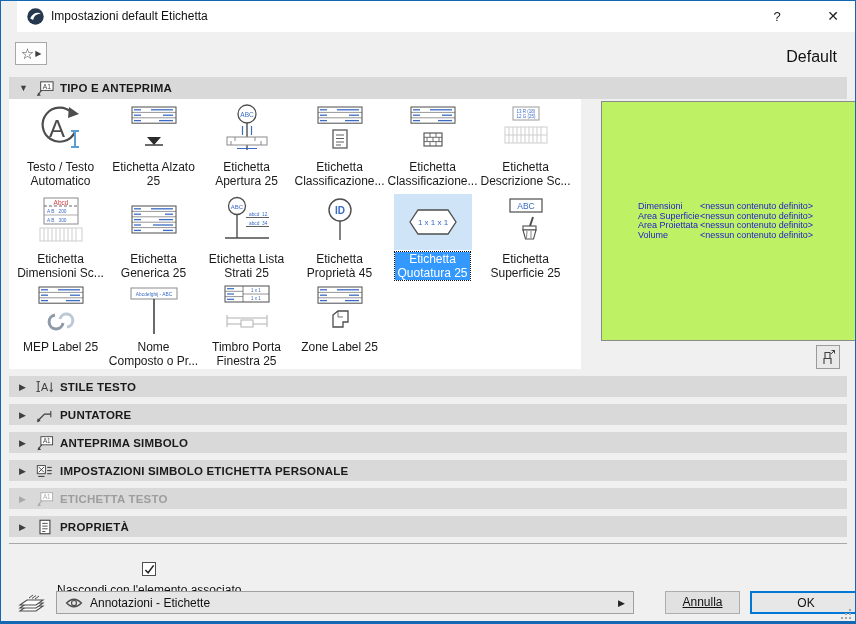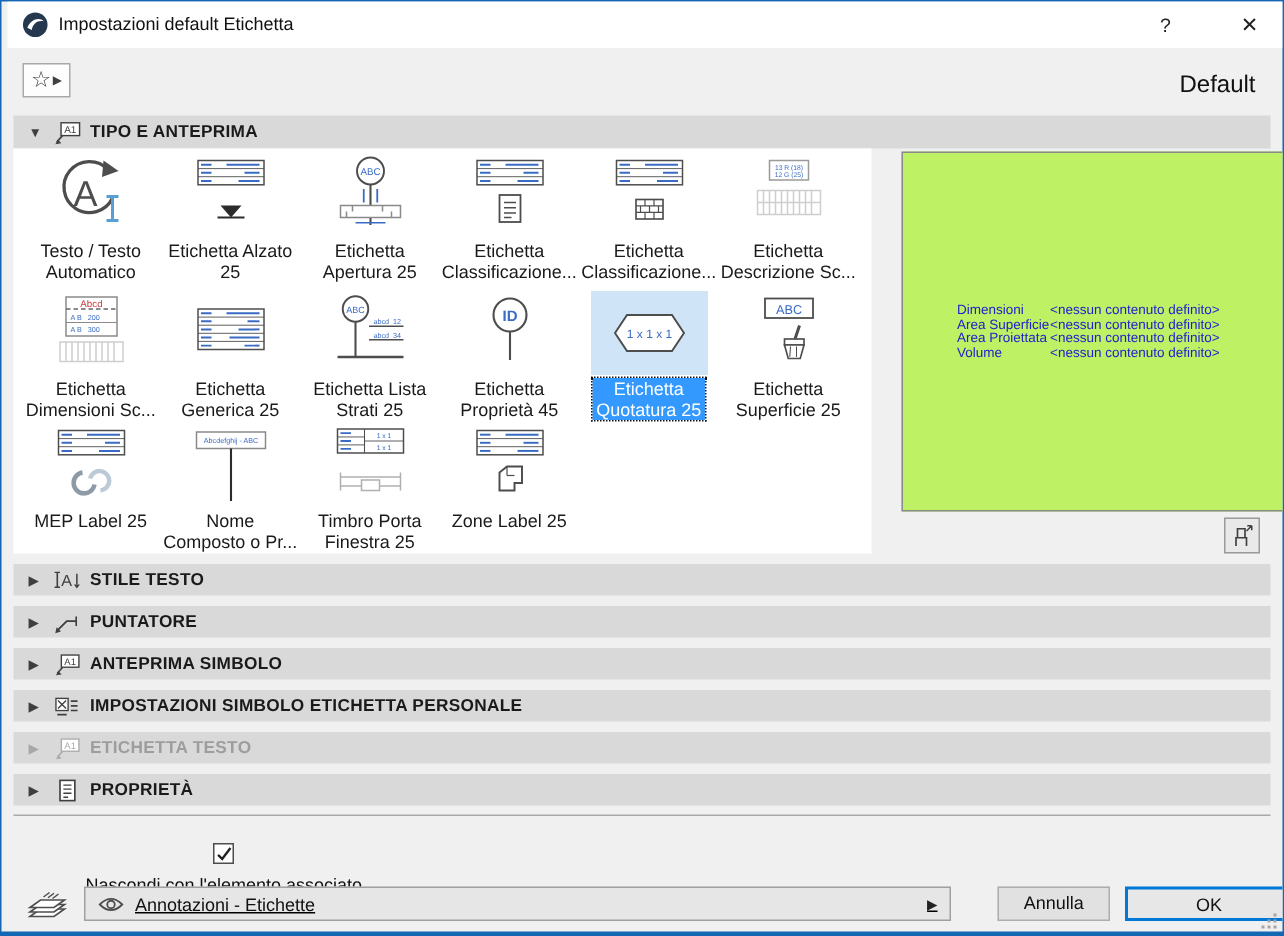--- a/index.html
+++ b/index.html
@@ -2,21 +2,21 @@
 <html><head>
 <meta charset="utf-8">
 <style>
   * { margin:0; padding:0; box-sizing:border-box; }
   html,body { width:856px; height:624px; font-family:"Liberation Sans", sans-serif; }
   .window {
     position:relative; width:856px; height:624px; background:#f0f0f0;
     border:1px solid #1467b2; border-bottom:3px solid #1467b2; overflow:hidden;
   }
   
-  .titlebar { position:absolute; top:0; left:4px; right:0; height:31px; background:#ffffff; }
+  .titlebar { position:absolute; top:0; left:16px; right:0; height:31px; background:#ffffff; }
   .titlebar .logo { position:absolute; left:10px; top:7px; width:17px; height:17px; }
   .titlebar .title { position:absolute; left:34px; top:0; line-height:31px; font-size:12px; color:#111; }
   .tb-btn { position:absolute; top:0; width:40px; height:31px; text-align:center; line-height:31px; font-size:13px; color:#222; cursor:default; }
   .tb-help { right:58px; }
   .tb-close { right:2px; font-size:14px; }
   
   .star-btn { position:absolute; left:14px; top:41px; width:32px; height:23px; background:#fdfdfd; border:1px solid #a8a8a8; display:flex; align-items:center; justify-content:center; gap:1px; }
   .star-btn .star { font-size:15px; color:#3f3f3f; line-height:1; }
   .star-btn .arr { font-size:8px; color:#3f3f3f; }
   .default-label { position:absolute; right:18px; top:47px; font-size:16px; color:#111; }
@@ -39,25 +39,25 @@
   
   .preview-box { position:absolute; left:600px; top:100px; width:262px; height:240px; background:#bef264; border:1px solid #8a8a8a; }
   .ptext { position:absolute; left:36px; top:100px; display:grid; grid-template-columns:62px auto; font-size:9px; line-height:9.6px; color:#2121cc; white-space:nowrap; }
   .chair-btn { position:absolute; left:815px; top:344px; width:24px; height:24px; background:#e9e9e9; border:1px solid #9a9a9a; display:flex; align-items:center; justify-content:center; }
   
   .separator { position:absolute; left:8px; right:8px; top:542px; border-top:1px solid #a8a8a8; }
   .chk-row { position:absolute; left:56px; top:561px; display:flex; align-items:center; gap:7px;flex-direction:column; }
   .chk-box { width:14px; height:14px; background:#fff; border:1px solid #4d4d4d; display:flex; align-items:center; justify-content:center; }
   .chk-label { font-size:12px; color:#111; }
   .layers-ico { position:absolute; left:15px; top:590px; }
-  .layer-dd { position:absolute; left:55px; top:590px; width:578px; height:23px; background:#e6e6e6; border:1px solid #a0a0a0; display:flex; align-items:center; gap:7px; padding:0 8px;text-decoration:underline; }
+  .layer-dd { position:absolute; left:55px; top:590px; width:578px; height:23px; background:#e6e6e6; border:1px solid #a0a0a0; display:flex; align-items:center; gap:7px; padding:0 8px; }
   .layer-dd .ddtext { font-size:12px; color:#111; flex:1; }
   .layer-dd .ddarr { font-size:9px; color:#222; }
   .btn { position:absolute; top:590px; height:23px; font-size:12px; color:#111; text-align:center; line-height:21px; }
-  .btn-cancel { left:664px; width:75px; background:#e1e1e1; border:1px solid #adadad; }
+  .btn-cancel { left:664px; width:75px; background:#e1e1e1; border:1px solid #adadad;text-decoration:underline; }
   .btn-ok { left:749px; width:112px; background:#e7e7e7; border:2px solid #0078d7; }
   .grip { position:absolute; right:3px; bottom:1px; }
 </style>
 </head>
 <body>
 
 <div class="window">
 
   <div class="titlebar">
     <svg class="logo" viewBox="0 0 17 17">

